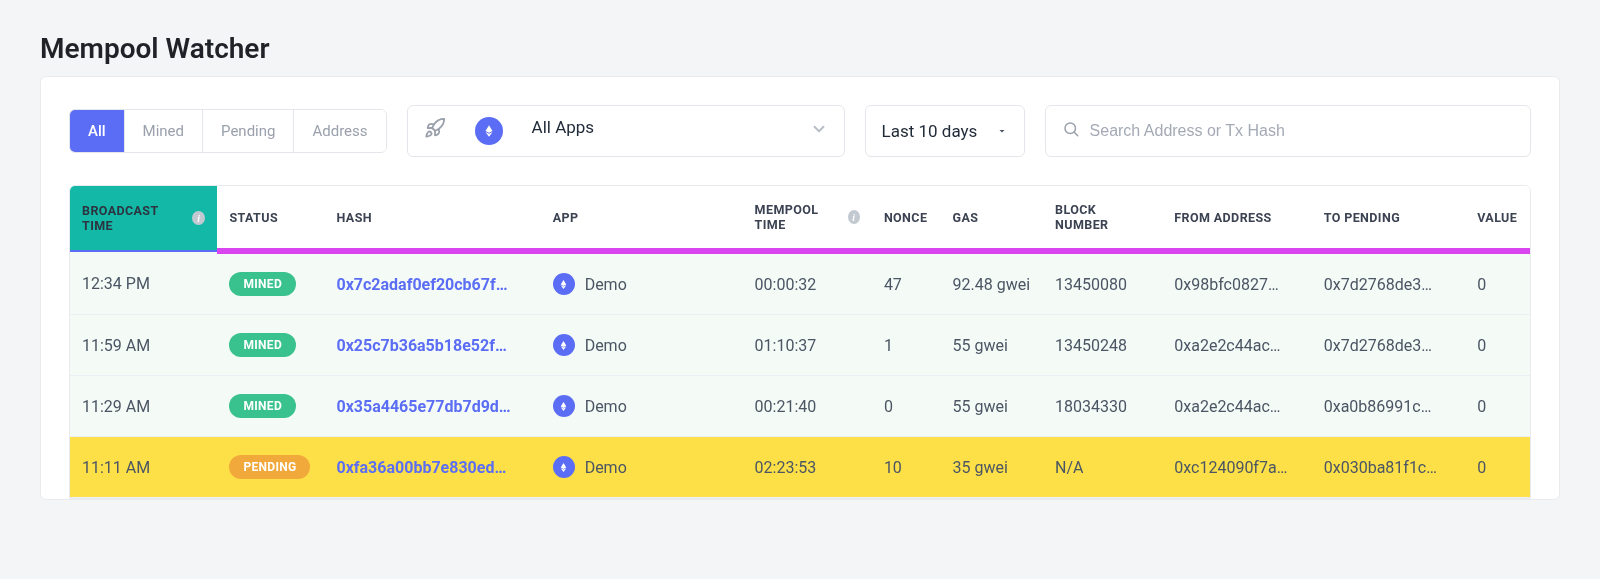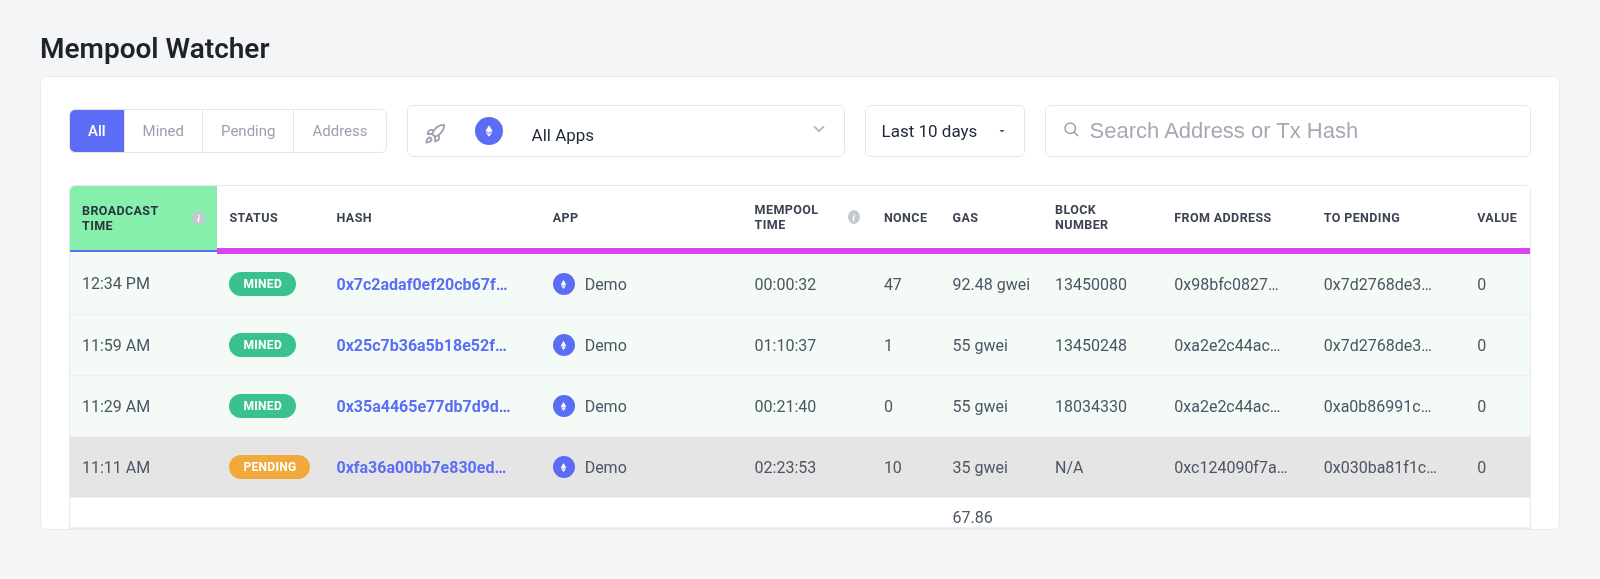--- a/index.html
+++ b/index.html
@@ -62,21 +62,21 @@
     background: #fff;
     height: 52px;
     padding: 0 16px;
     cursor: pointer;
     gap: 12px;
   }
   .dropdown.apps { flex: 0 0 438px; justify-content: space-between; }
   .dropdown.range { flex: 0 0 160px; justify-content: space-between; }
   .dropdown-left {
     display: flex;
-    align-items: flex-end;
+    align-items: flex-start;
     gap: 29px;
   }
   .rocket-icon, .eth-badge {
     display: inline-flex;
     align-items: center;
     justify-content: center;
   }
   .eth-badge {
     width: 28px; height: 28px;
     border-radius: 50%;
@@ -100,21 +100,21 @@
     border: 1px solid #e3e6ea;
     border-radius: 6px;
     background: #fff;
     height: 52px;
     padding: 0 16px;
     gap: 10px;
   }
   .search input {
     border: none;
     outline: none;
-    font-size: 22px;
+    font-size: 16px;
     color: #1f2937;
     width: 100%;
     background: transparent;
   }
   .search input::placeholder {
     color: #a3aab5;
   }
   .search-icon { color: #9aa1ac; }
   
   .table-wrap {
@@ -133,21 +133,21 @@
     font-size: 12.5px;
     font-weight: 700;
     letter-spacing: 0.4px;
     color: #3b4252;
     padding: 16px 12px;
     border-bottom: 6px solid #d946ef;
     vertical-align: middle;
     background: #fff;
   }
   thead th.sorted {
-    background: #86efac;
+    background: #14b8a6;
     border-bottom: 2px solid #5b6df4;
     color: #2b3440;
     margin-left: 29px;
   }
   thead th .th-inner {
     display: flex;
     align-items: center;
     gap: 8px;
   }
   .info-icon {
@@ -160,21 +160,21 @@
     justify-content: center;
     font-size: 10px;
     font-style: italic;
     font-weight: 700;
     font-family: Georgia, serif;
   }
   tbody tr {
     border-bottom: 1px solid #eceff3;
   }
   tbody tr.mined-row { background: #f4fbf7; }
-  tbody tr.pending-row { background: #e5e5e5; }
+  tbody tr.pending-row { background: #fde047; }
   tbody td {
     padding: 18px 12px;
     color: #4b5563;
     vertical-align: middle;
     white-space: nowrap;
   }
   .status-pill {
     display: inline-block;
     padding: 5px 14px;
     border-radius: 999px;
@@ -408,30 +408,17 @@
                 </div>
               </td>
               <td>02:23:53</td>
               <td>10</td>
               <td>35 gwei</td>
               <td>N/A</td>
               <td>0xc124090f7a…</td>
               <td>0x030ba81f1c…</td>
               <td>0</td>
             </tr>
-            <tr class="partial-row">
-              <td></td>
-              <td></td>
-              <td></td>
-              <td></td>
-              <td></td>
-              <td></td>
-              <td>67.86</td>
-              <td></td>
-              <td></td>
-              <td></td>
-              <td></td>
-            </tr>
           </tbody>
       </table>
     </div>
   </div>
 </div>
 
 </body></html>

